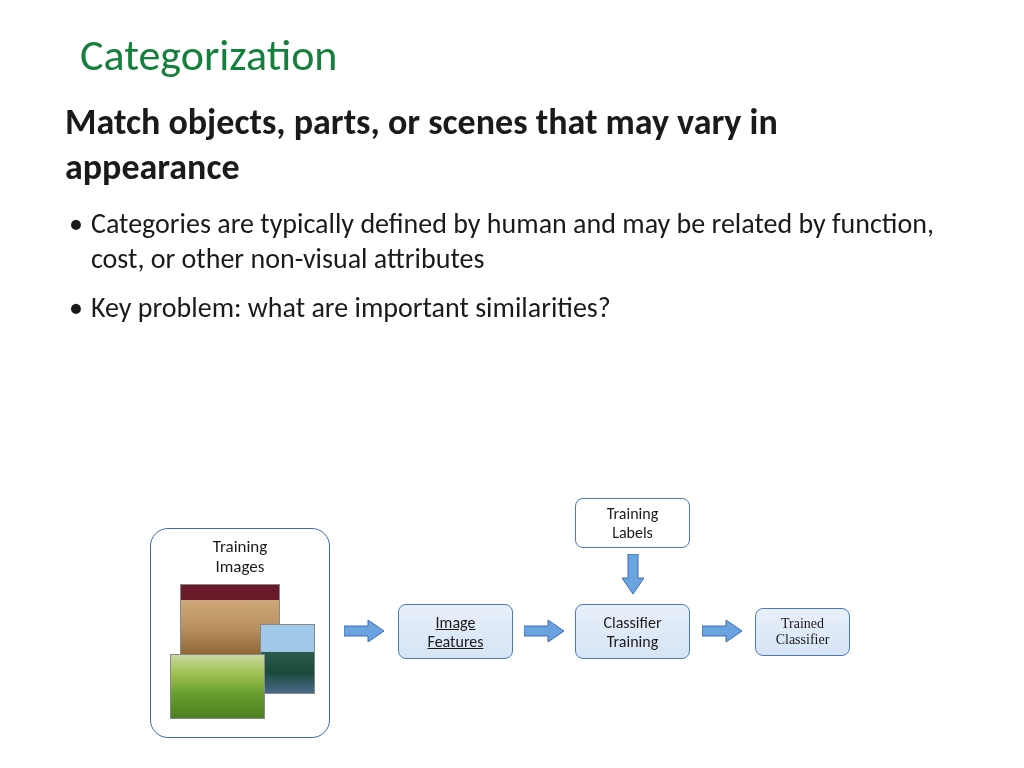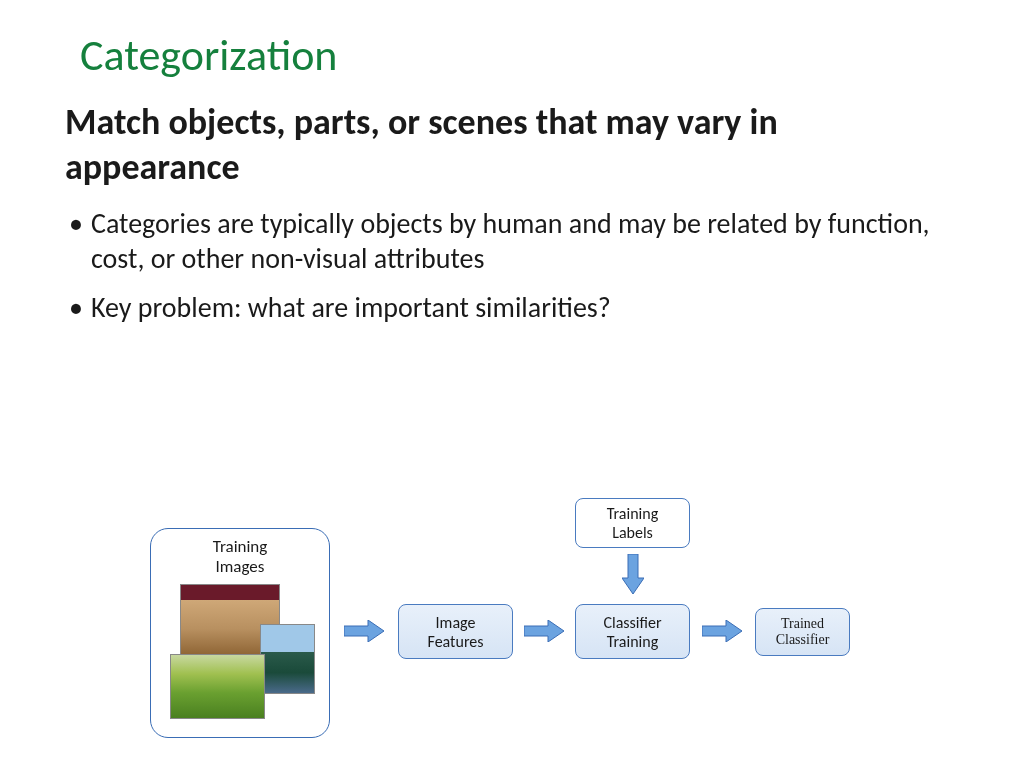--- a/index.html
+++ b/index.html
@@ -122,20 +122,21 @@
       top: 70px;
       width: 95px;
       height: 65px;
       background: linear-gradient(to bottom, #c8d8a0 0%, #a0c050 30%, #6aa030 60%, #4a8020 100%);
     }
     .image-features-box {
       left: 248px;
       top: 106px;
       width: 115px;
       height: 55px;
+      text-decoration: underline;
     }
     .training-labels-box {
       left: 425px;
       top: 0;
       width: 115px;
       height: 50px;
       background: #ffffff;
     }
     .classifier-training-box {
       left: 425px;
@@ -176,21 +177,21 @@
     }
   </style>
 </head>
 <body>
 
 <h1 class="slide-title">Categorization</h1>
 
 <p class="subtitle">Match objects, parts, or scenes that may vary in appearance</p>
 
 <div class="bullets">
-  <div class="bullet-main">Categories are typically objects by human and may be related by function, cost, or other non-visual attributes</div>
+  <div class="bullet-main">Categories are typically defined by human and may be related by function, cost, or other non-visual attributes</div>
   <div class="bullet-main">Key problem: what are important similarities?</div>
 </div>
 
 <div class="diagram">
 
   <div class="box training-images-box">
     <div class="training-images-label">Training<br>Images</div>
     <div class="collage">
       <div class="photo photo1"></div>
       <div class="photo photo2"></div>

